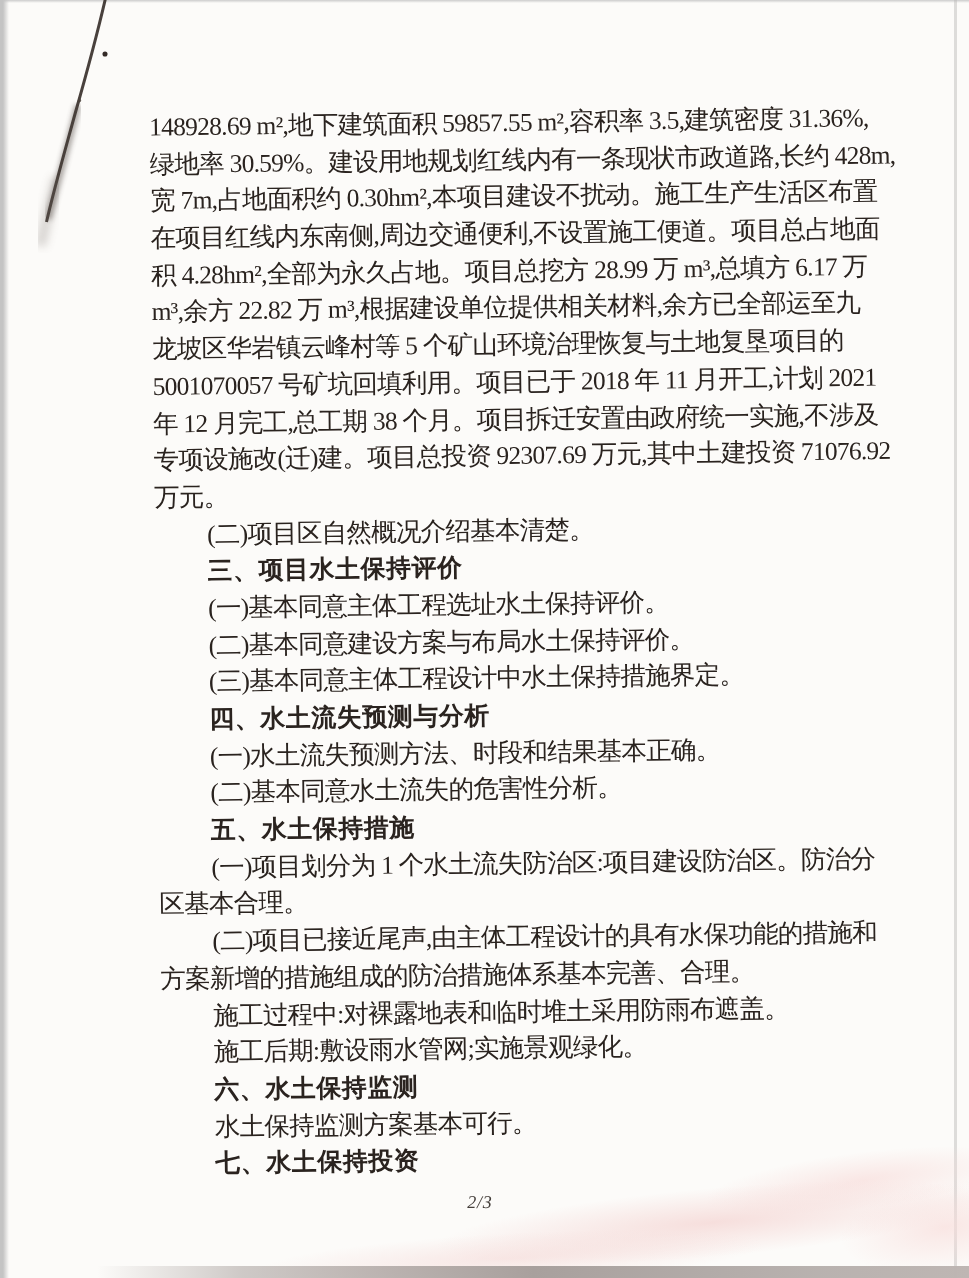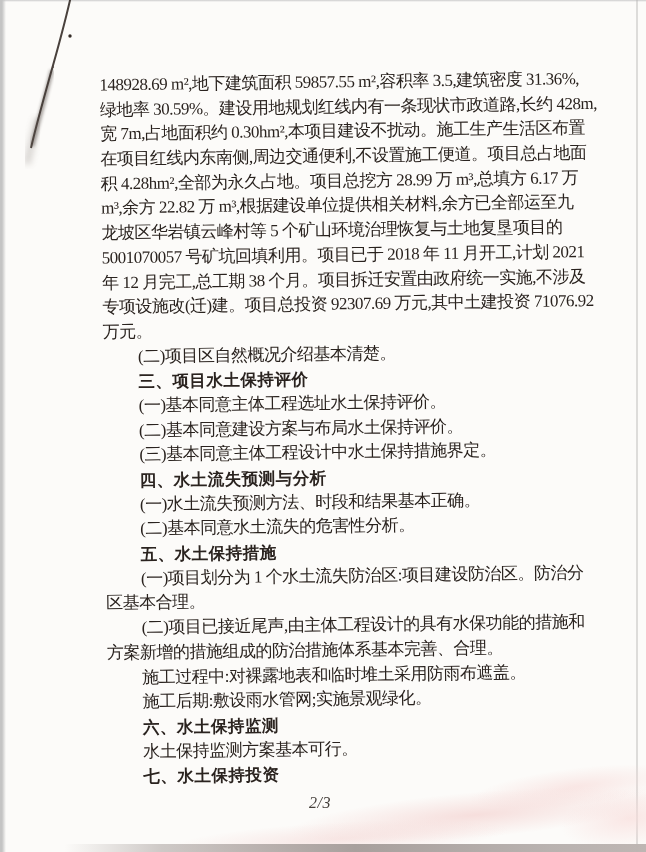--- a/index.html
+++ b/index.html
@@ -44,21 +44,21 @@
     font-size:17px; letter-spacing:-0.5px;
   }
   .line.indent{text-indent:35px;}
   .line.heading{
     text-indent:35px; font-weight:700;
     font-family:"Liberation Sans","DejaVu Sans",sans-serif;
     font-size:16.5px; letter-spacing:0.5px;
   }
   .pagenum{
     position:absolute; left:0; top:794px; width:640px; text-align:center;
-    font-size:16px; font-style:italic; color:#443e3a; letter-spacing:0.5px;
+    font-size:12px; font-style:italic; color:#443e3a; letter-spacing:0.5px;
   }
 </style>
 </head>
 <body>
 
 <div class="page">
 
   <div class="edge-top"></div>
   <div class="edge-left"></div>
   <div class="edge-right-line"></div>

